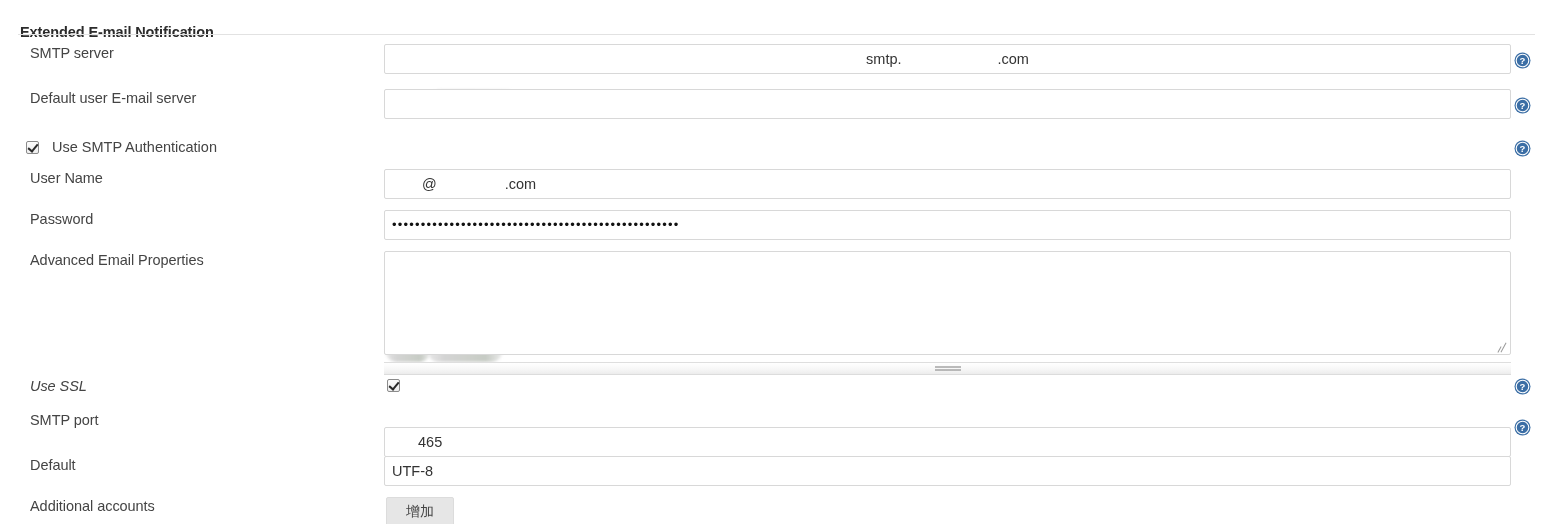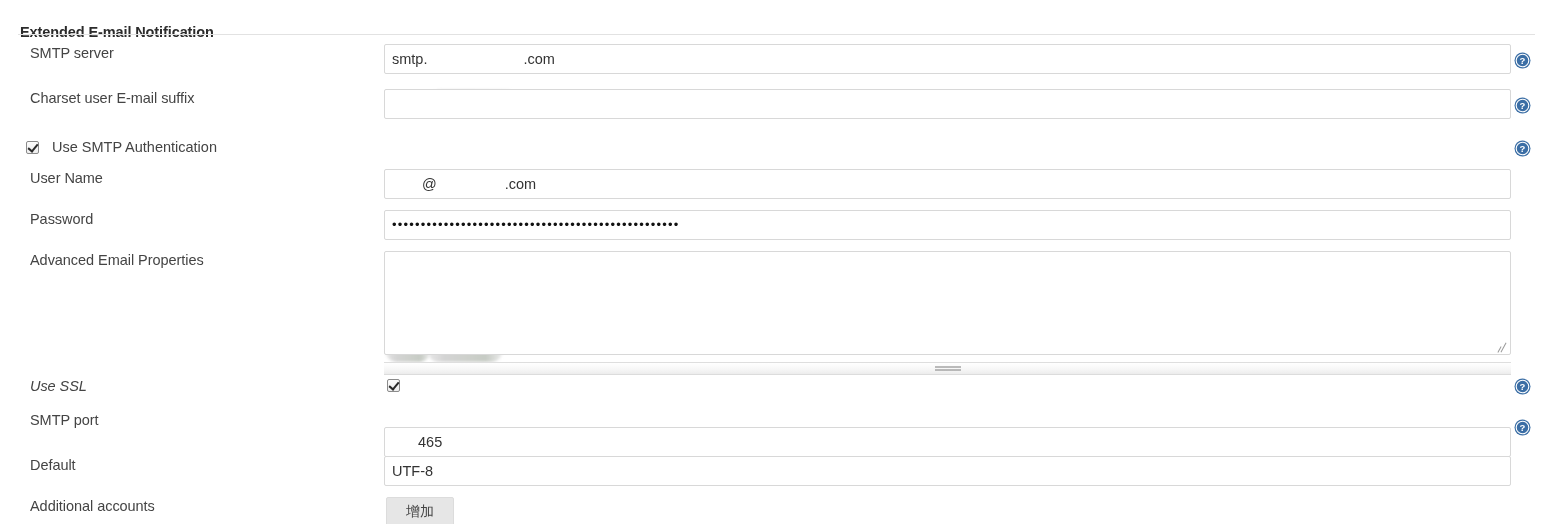--- a/index.html
+++ b/index.html
@@ -233,35 +233,35 @@
 </head>
 <body>
 
 <div class="page">
 
   <div class="section-title">Extended E-mail Notification</div>
   <div class="section-divider"></div>
 
   <div class="row" style="top:44px;">
     <div class="label" style="top:1px;text-align:center;">SMTP server</div>
-    <div class="field text" style="top:0px;">
+    <div class="field text" style="top:0px;text-align:center;">
       <span>smtp.</span><span style="display:inline-block;width:96px;"></span><span>.com</span>
     </div>
     <div class="redact r1" style="left:429px; top:46px; width:89px; height:22px;"></div>
     <div class="help" style="top:8px;">
       <svg width="17" height="17" viewBox="0 0 17 17">
         <circle cx="8.5" cy="8.5" r="8" fill="#3b6ea5"></circle>
         <circle cx="8.5" cy="8.5" r="6.3" fill="none" stroke="#ffffff" stroke-width="1.1"></circle>
         <text x="8.5" y="12.4" font-family="Liberation Sans, sans-serif" font-size="9.5" font-weight="bold" fill="#ffffff" text-anchor="middle">?</text>
       </svg>
     </div>
   </div>
 
   <div class="row" style="top:89px;">
-    <div class="label" style="top:1px;">Charset user E-mail suffix</div>
+    <div class="label" style="top:1px;">Default user E-mail server</div>
     <div class="field text" style="top:0px;"></div>
     <div class="help" style="top:8px;">
       <svg width="17" height="17" viewBox="0 0 17 17">
         <circle cx="8.5" cy="8.5" r="8" fill="#3b6ea5"></circle>
         <circle cx="8.5" cy="8.5" r="6.3" fill="none" stroke="#ffffff" stroke-width="1.1"></circle>
         <text x="8.5" y="12.4" font-family="Liberation Sans, sans-serif" font-size="9.5" font-weight="bold" fill="#ffffff" text-anchor="middle">?</text>
       </svg>
     </div>
   </div>
 

